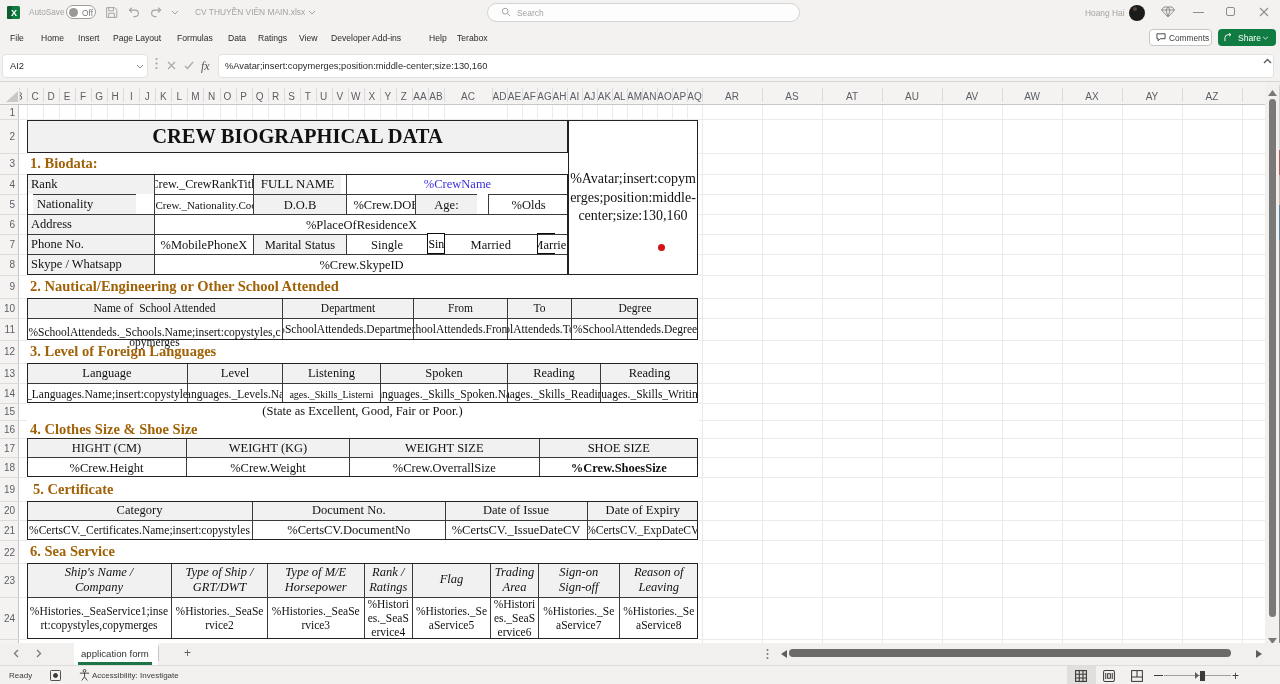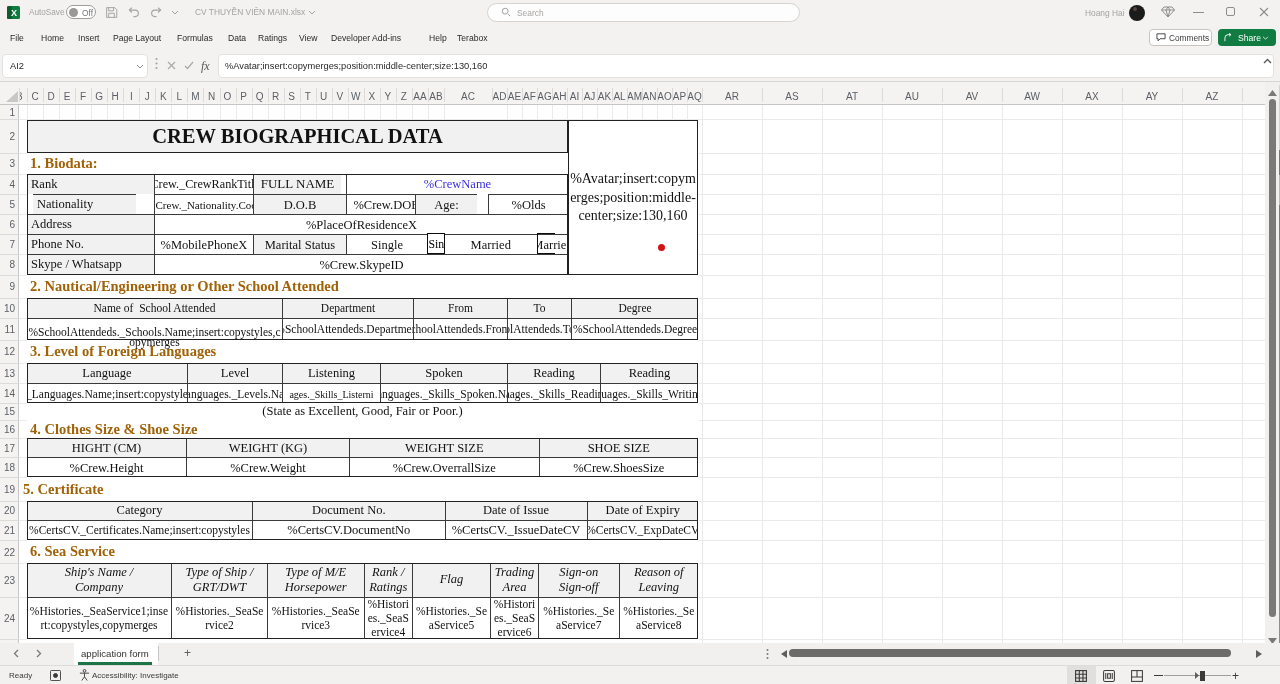--- a/index.html
+++ b/index.html
@@ -536,24 +536,24 @@
       </div>
       <div class="cell hd bl" style="left:330.0px;top:333.0px;width:189.5px;height:19.0px;">
         <span class="cc" style="">WEIGHT SIZE</span>
       </div>
       <div class="cell bt bl" style="left:330.0px;top:352.0px;width:189.5px;height:20.0px;">
         <span class="cc" style="">%Crew.OverrallSize</span>
       </div>
       <div class="cell hd bl" style="left:519.5px;top:333.0px;width:159.5px;height:19.0px;">
         <span class="cc" style="">SHOE SIZE</span>
       </div>
-      <div class="cell bt bl" style="left:519.5px;top:352.0px;width:159.5px;height:20.0px;">
+      <div class="cell bt bl" style="left:519.5px;top:352.0px;width:159.5px;height:20.0px;font-weight:bold;">
         <span class="cc" style="">%Crew.ShoesSize</span>
       </div>
-      <div class="sect" style="left:4px;top:376.5px">5. Certificate</div>
+      <div class="sect" style="left:14px;top:376.5px">5. Certificate</div>
       <div class="tb" style="left:8.0px;top:396.0px;width:671.0px;height:39.0px;"></div>
       <div class="cell hd" style="left:8.0px;top:396.0px;width:225.0px;height:18.5px;">
         <span class="cc" style="">Category</span>
       </div>
       <div class="cell bt" style="left:8.0px;top:414.5px;width:225.0px;height:20.5px;">
         <span class="cc" style="font-size:11.5px;">%CertsCV._Certificates.Name;insert:copystyles</span>
       </div>
       <div class="cell hd bl" style="left:233.0px;top:396.0px;width:192.5px;height:18.5px;">
         <span class="cc" style="">Document No.</span>
       </div>

